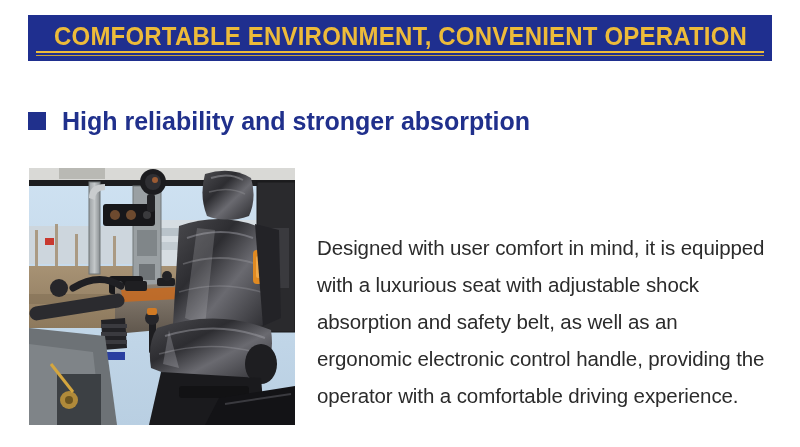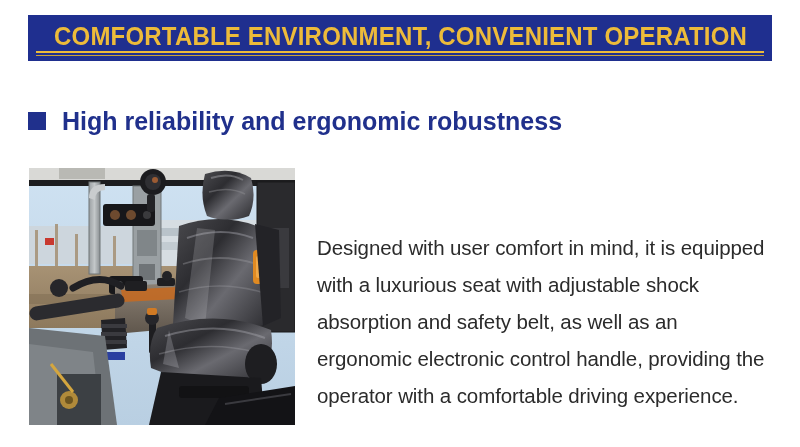--- a/index.html
+++ b/index.html
@@ -120,21 +120,21 @@
 <body>
 
 <div class="banner">
   <div class="banner-title">COMFORTABLE ENVIRONMENT, CONVENIENT OPERATION</div>
   <div class="banner-rule"></div>
   <div class="banner-rule second"></div>
 </div>
 
 <div class="subtitle-row">
   <span class="subtitle-bullet"></span>
-  <span class="subtitle-text">High reliability and ergonomic robustness</span>
+  <span class="subtitle-text">High reliability and stronger absorption</span>
 </div>
 
 <div class="content">
 
   <div class="photo">
     <svg viewBox="0 0 266 257" xmlns="http://www.w3.org/2000/svg">
       <defs>
         <linearGradient id="sky" x1="0" y1="0" x2="0" y2="1">
           <stop offset="0%" stop-color="#cfe2f2"></stop>
           <stop offset="100%" stop-color="#b9cfe2"></stop>

